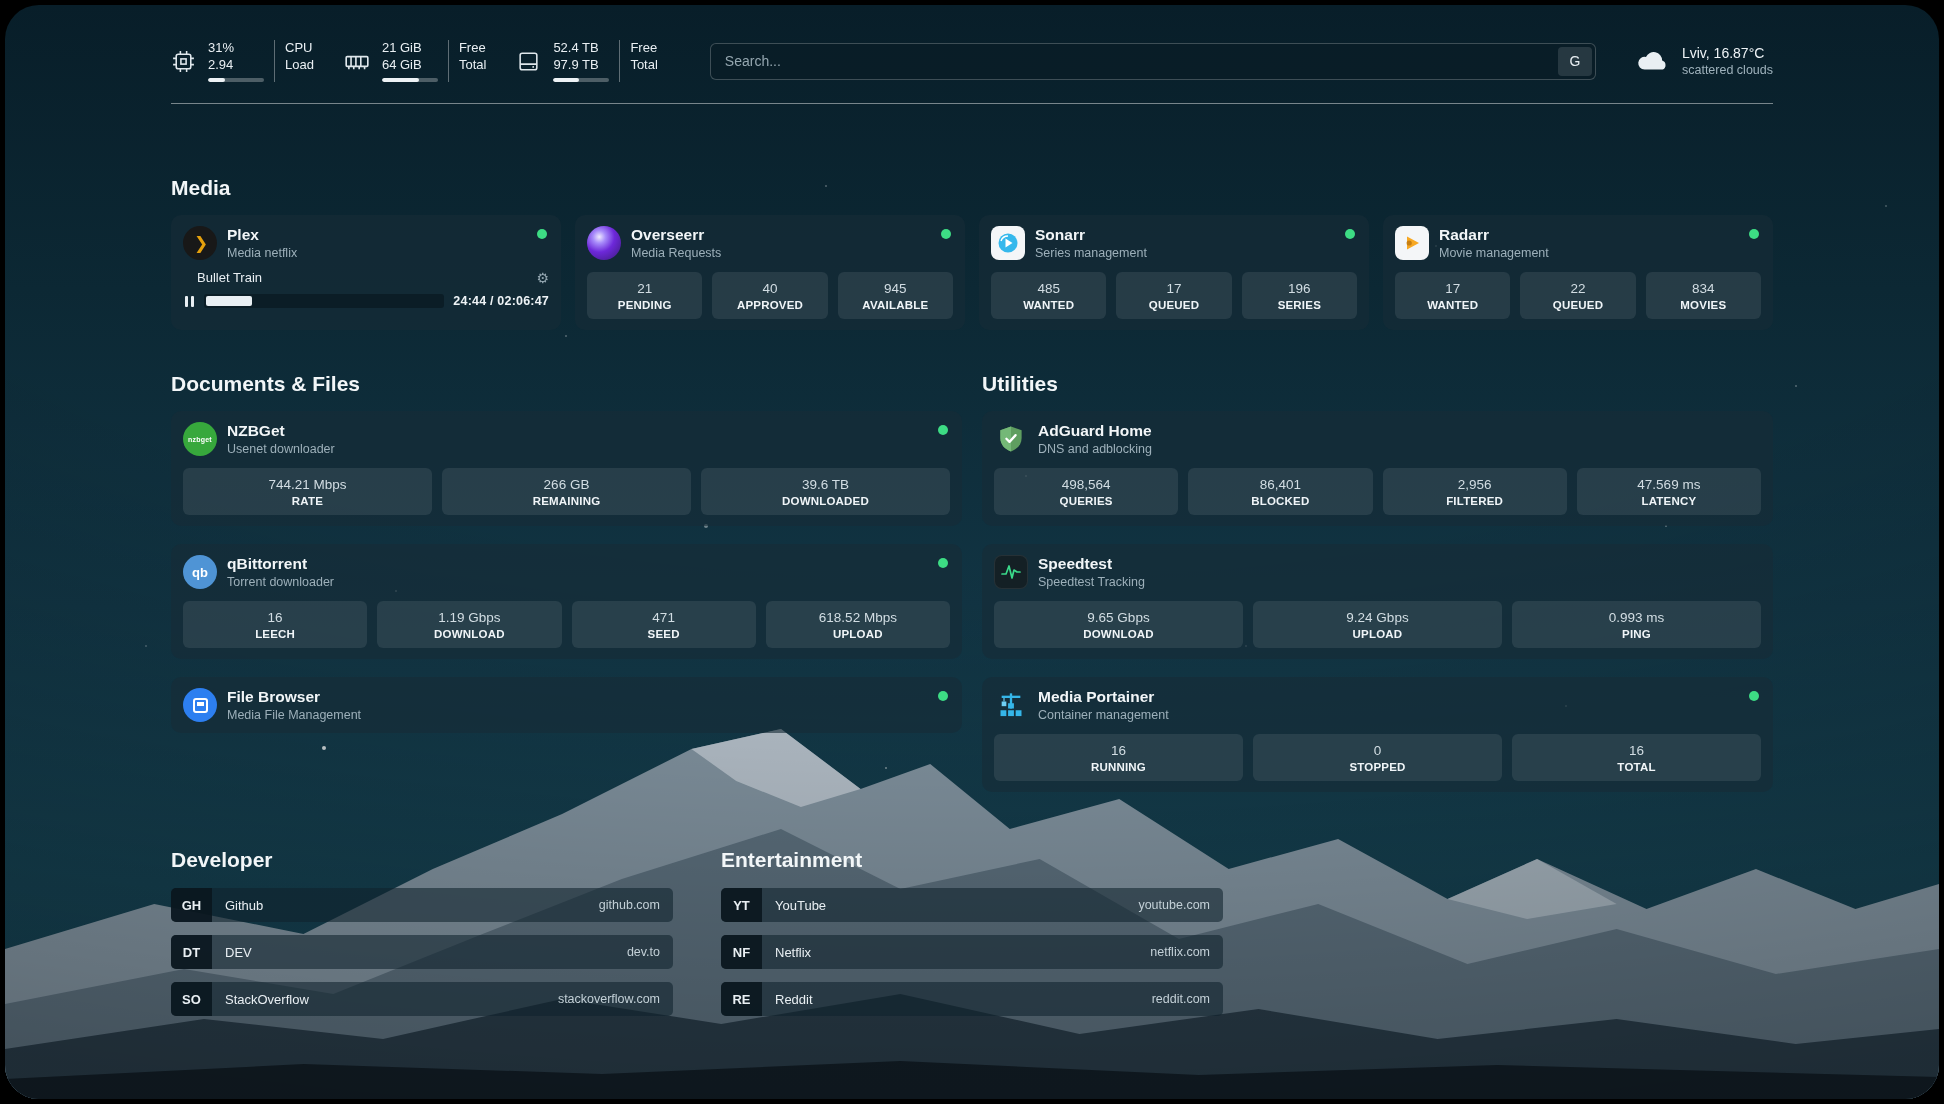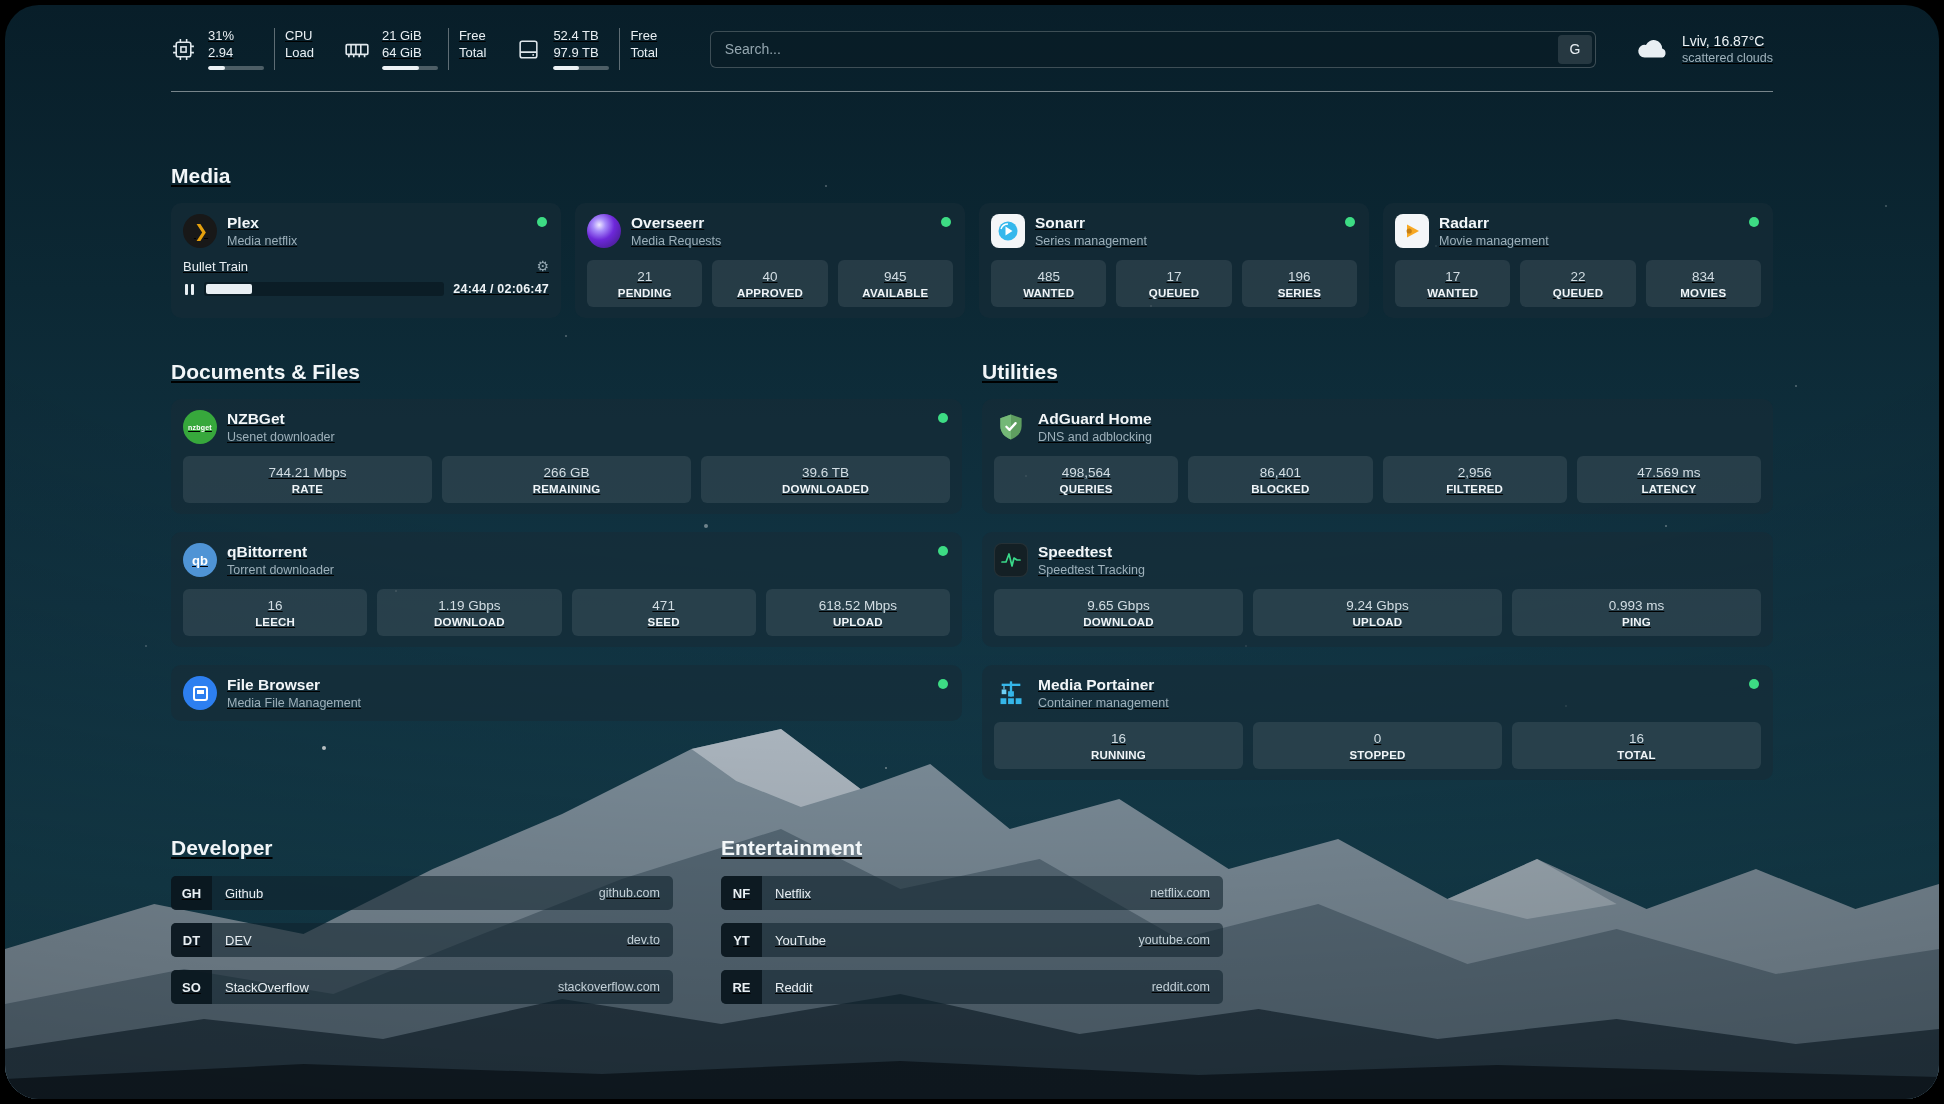--- a/index.html
+++ b/index.html
@@ -11,21 +11,21 @@
   .snow { position:absolute; top:0; left:0; width:2px; height:2px; border-radius:50%;
           box-shadow: 390px 585px 0 0 rgba(255,255,255,.35), 318px 742px 0 1px rgba(255,255,255,.8),
           1145px 300px 0 0 rgba(255,255,255,.3), 1660px 520px 0 0 rgba(255,255,255,.35),
           240px 430px 0 0 rgba(255,255,255,.25), 820px 180px 0 0 rgba(255,255,255,.3),
           1240px 640px 0 0 rgba(255,255,255,.3), 1430px 240px 0 0 rgba(255,255,255,.25),
           560px 330px 0 0 rgba(255,255,255,.3), 1020px 470px 0 0 rgba(255,255,255,.25),
           1790px 380px 0 0 rgba(255,255,255,.3), 140px 640px 0 0 rgba(255,255,255,.25),
           700px 520px 0 1px rgba(255,255,255,.4), 880px 762px 0 0 rgba(255,255,255,.45),
           1560px 700px 0 0 rgba(255,255,255,.3), 1880px 200px 0 0 rgba(255,255,255,.25); }
 
-  .content { position:relative; z-index:2; padding:0 166px; height:100%;text-decoration:underline; }
+  .content { position:relative; z-index:2; padding:12px 166px; height:100%; }
 
   
   .topbar { display:flex; align-items:center; padding-top:32px; height:56px; }
   .sys { display:flex; align-items:center; gap:12px; margin-right:30px; }
   .sys-icon { color:#dfe7ec; display:flex; }
   .sys-grid { display:flex; align-items:stretch; }
   .sys-nums { display:flex; flex-direction:column; font-size:13px; color:#e9eff3; line-height:1.3; min-width:56px; }
   .sys-bar { height:4px; background:rgba(255,255,255,0.28); border-radius:2px; margin-top:5px; overflow:hidden; }
   .sys-bar i { display:block; height:100%; background:#edf2f5; border-radius:2px; }
   .sys-labs { display:flex; flex-direction:column; font-size:13px; color:#e9eff3; line-height:1.3; border-left:1px solid rgba(255,255,255,0.35); margin-left:10px; padding-left:10px; }
@@ -55,21 +55,21 @@
   .card-head { display:flex; align-items:center; gap:10px; }
   .svc-icon { width:34px; height:34px; flex:none; display:flex; align-items:center; justify-content:center; }
   .svc-name { font-size:15.5px; font-weight:600; color:#f2f6f8; line-height:1.15; }
   .svc-sub { font-size:12.5px; color:#9db0ba; margin-top:2px; }
   .stats { display:flex; gap:10px; margin-top:12px; }
   .stat { flex:1; background:rgba(255,255,255,0.085); border-radius:6px; text-align:center; padding:9px 4px 8px; }
   .stat-v { font-size:13.5px; color:#d2dde3; }
   .stat-l { font-size:11.5px; font-weight:700; color:#f0f5f8; margin-top:3px; letter-spacing:.2px; }
 
   
-  .plex-now { display:flex; justify-content:space-between; align-items:center; margin-top:10px; font-size:13px; color:#e9eff3; }
+  .plex-now { display:flex; justify-content:space-between; margin-top:10px; font-size:13px; color:#e9eff3;margin-left:14px; }
   .gear { color:#93a6b0; font-size:14px; cursor:pointer; }
   .plex-bar-row { display:flex; align-items:center; gap:9px; margin-top:8px; }
   .pause { display:flex; align-items:center; cursor:pointer; }
   .pause i { display:inline-block; width:3px; height:11px; background:#e9eff3; margin:0 1.5px; border-radius:1px; }
   .ptrack { flex:1; height:14px; background:rgba(6,18,25,0.55); border-radius:3px; overflow:hidden; }
   .ptrack i { display:block; height:10px; margin:2px; background:#e9eff3; border-radius:2px; }
   .ptime { font-size:12.5px; color:#eef3f6; font-weight:600; letter-spacing:.2px; }
 
   .cols { display:grid; grid-template-columns:1fr 1fr; gap:20px; margin-top:42px; align-items:start; }
   .col-stack { display:flex; flex-direction:column; gap:18px; margin-top:15px; }
@@ -524,28 +524,28 @@
             <span class="bm-url">stackoverflow.com</span>
           </div>
         </div>
       </div>
 
 
       <div>
         <div class="section-title">Entertainment</div>
         <div class="bm-list">
           <div class="bm-row">
+            <span class="bm-abbr">YT</span>
+            <span class="bm-name">YouTube</span>
+            <span class="bm-url">youtube.com</span>
+          </div>
+          <div class="bm-row">
             <span class="bm-abbr">NF</span>
             <span class="bm-name">Netflix</span>
             <span class="bm-url">netflix.com</span>
-          </div>
-          <div class="bm-row">
-            <span class="bm-abbr">YT</span>
-            <span class="bm-name">YouTube</span>
-            <span class="bm-url">youtube.com</span>
           </div>
           <div class="bm-row">
             <span class="bm-abbr">RE</span>
             <span class="bm-name">Reddit</span>
             <span class="bm-url">reddit.com</span>
           </div>
         </div>
       </div>
 
     </div>

